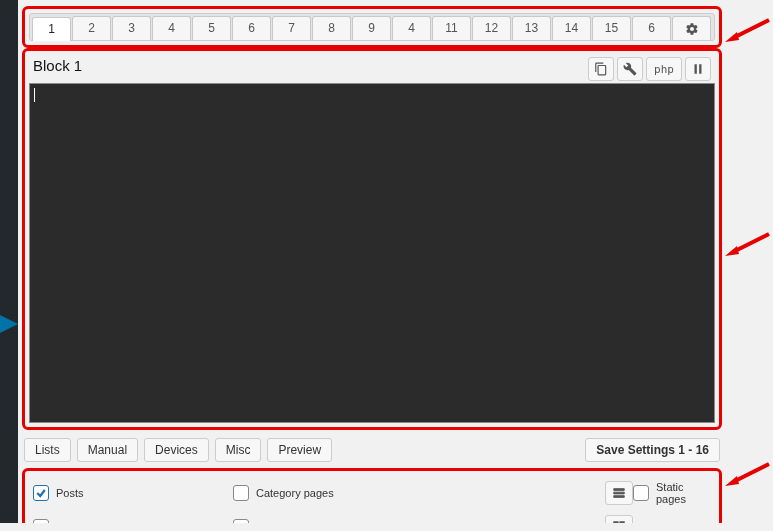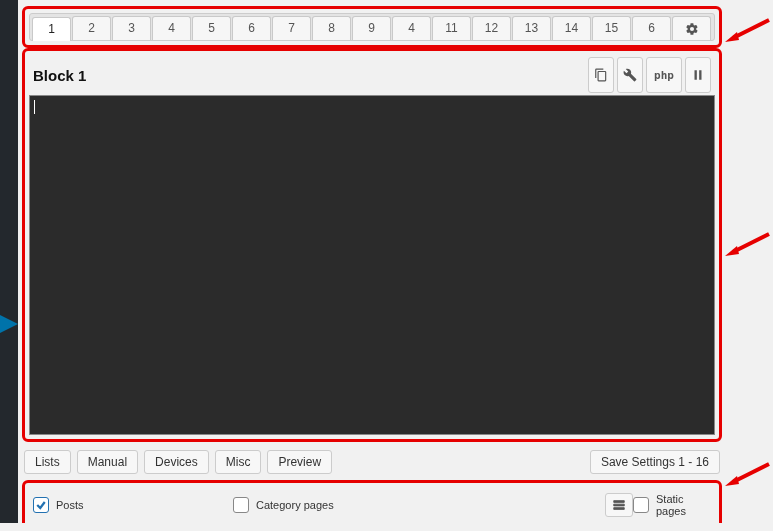--- a/index.html
+++ b/index.html
@@ -70,29 +70,27 @@
     color: #222;
     font-weight: 500;
     position: relative;
     top: 1px;
   }
   .tab.gear svg { width: 14px; height: 14px; vertical-align: middle; fill: #555; }
   
   .block-header {
     display: flex;
     justify-content: space-between;
-    align-items: center;
     padding: 2px 4px;
     font-size: 15px;
     color: #111;
-    font-weight: bold;
   }
   .block-tools { display: flex; gap: 3px; }
   .tool-btn {
-    width: 26px; height: 36px;
+    width: 26px; height: 24px;
     border: 1px solid #ccc;
     background: #f7f7f7;
     border-radius: 3px;
     font-size: 11px;
     color: #555;
     display: flex; align-items: center; justify-content: center;
     cursor: pointer;
   }
   .tool-btn.php { width: 36px; font-family: monospace; }
   .tool-btn svg { width: 14px; height: 14px; fill: #555; }
@@ -247,21 +245,21 @@
   </div>
 
   <div class="actions-row">
     <div class="btn-group">
       <div class="btn">Lists</div>
       <div class="btn">Manual</div>
       <div class="btn">Devices</div>
       <div class="btn">Misc</div>
       <div class="btn">Preview</div>
     </div>
-    <div class="btn" style="font-weight:normal;text-align:right;">Save Settings 1 - 16</div>
+    <div class="btn" style="font-weight:bold;text-align:right;">Save Settings 1 - 16</div>
   </div>
 
   <div class="red-box">
     <div class="check-grid">
       <label class="check-item">
         <span class="cb checked">
             <svg viewBox="0 0 16 16">
               <polyline points="3,8 7,12 13,4"></polyline>
             </svg>
           </span>

